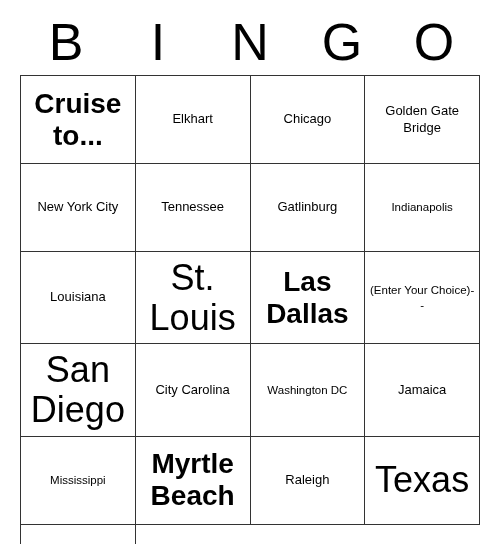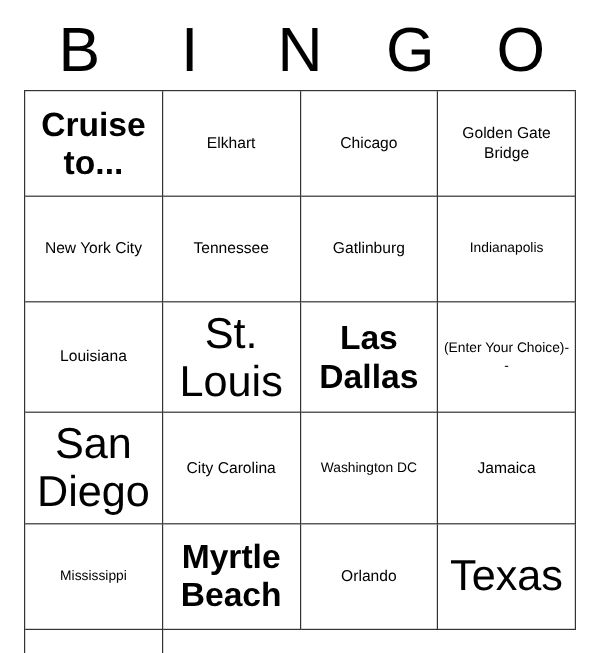--- a/index.html
+++ b/index.html
@@ -82,17 +82,17 @@
       <div class="bingo-cell">Louisiana</div>
       <div class="bingo-cell xlarge">St. Louis</div>
       <div class="bingo-cell large">Las Dallas</div>
       <div class="bingo-cell small">(Enter Your Choice)--</div>
       <div class="bingo-cell xlarge">San Diego</div>
       <div class="bingo-cell">City Carolina</div>
       <div class="bingo-cell small">Washington DC</div>
       <div class="bingo-cell">Jamaica</div>
       <div class="bingo-cell small">Mississippi</div>
       <div class="bingo-cell large">Myrtle Beach</div>
-      <div class="bingo-cell">Orlando</div>
+      <div class="bingo-cell">Raleigh</div>
       <div class="bingo-cell xlarge">Texas</div>
       <div class="bingo-cell">Gatlinburg</div>
     </div>
 </div>
 
 </body></html>

